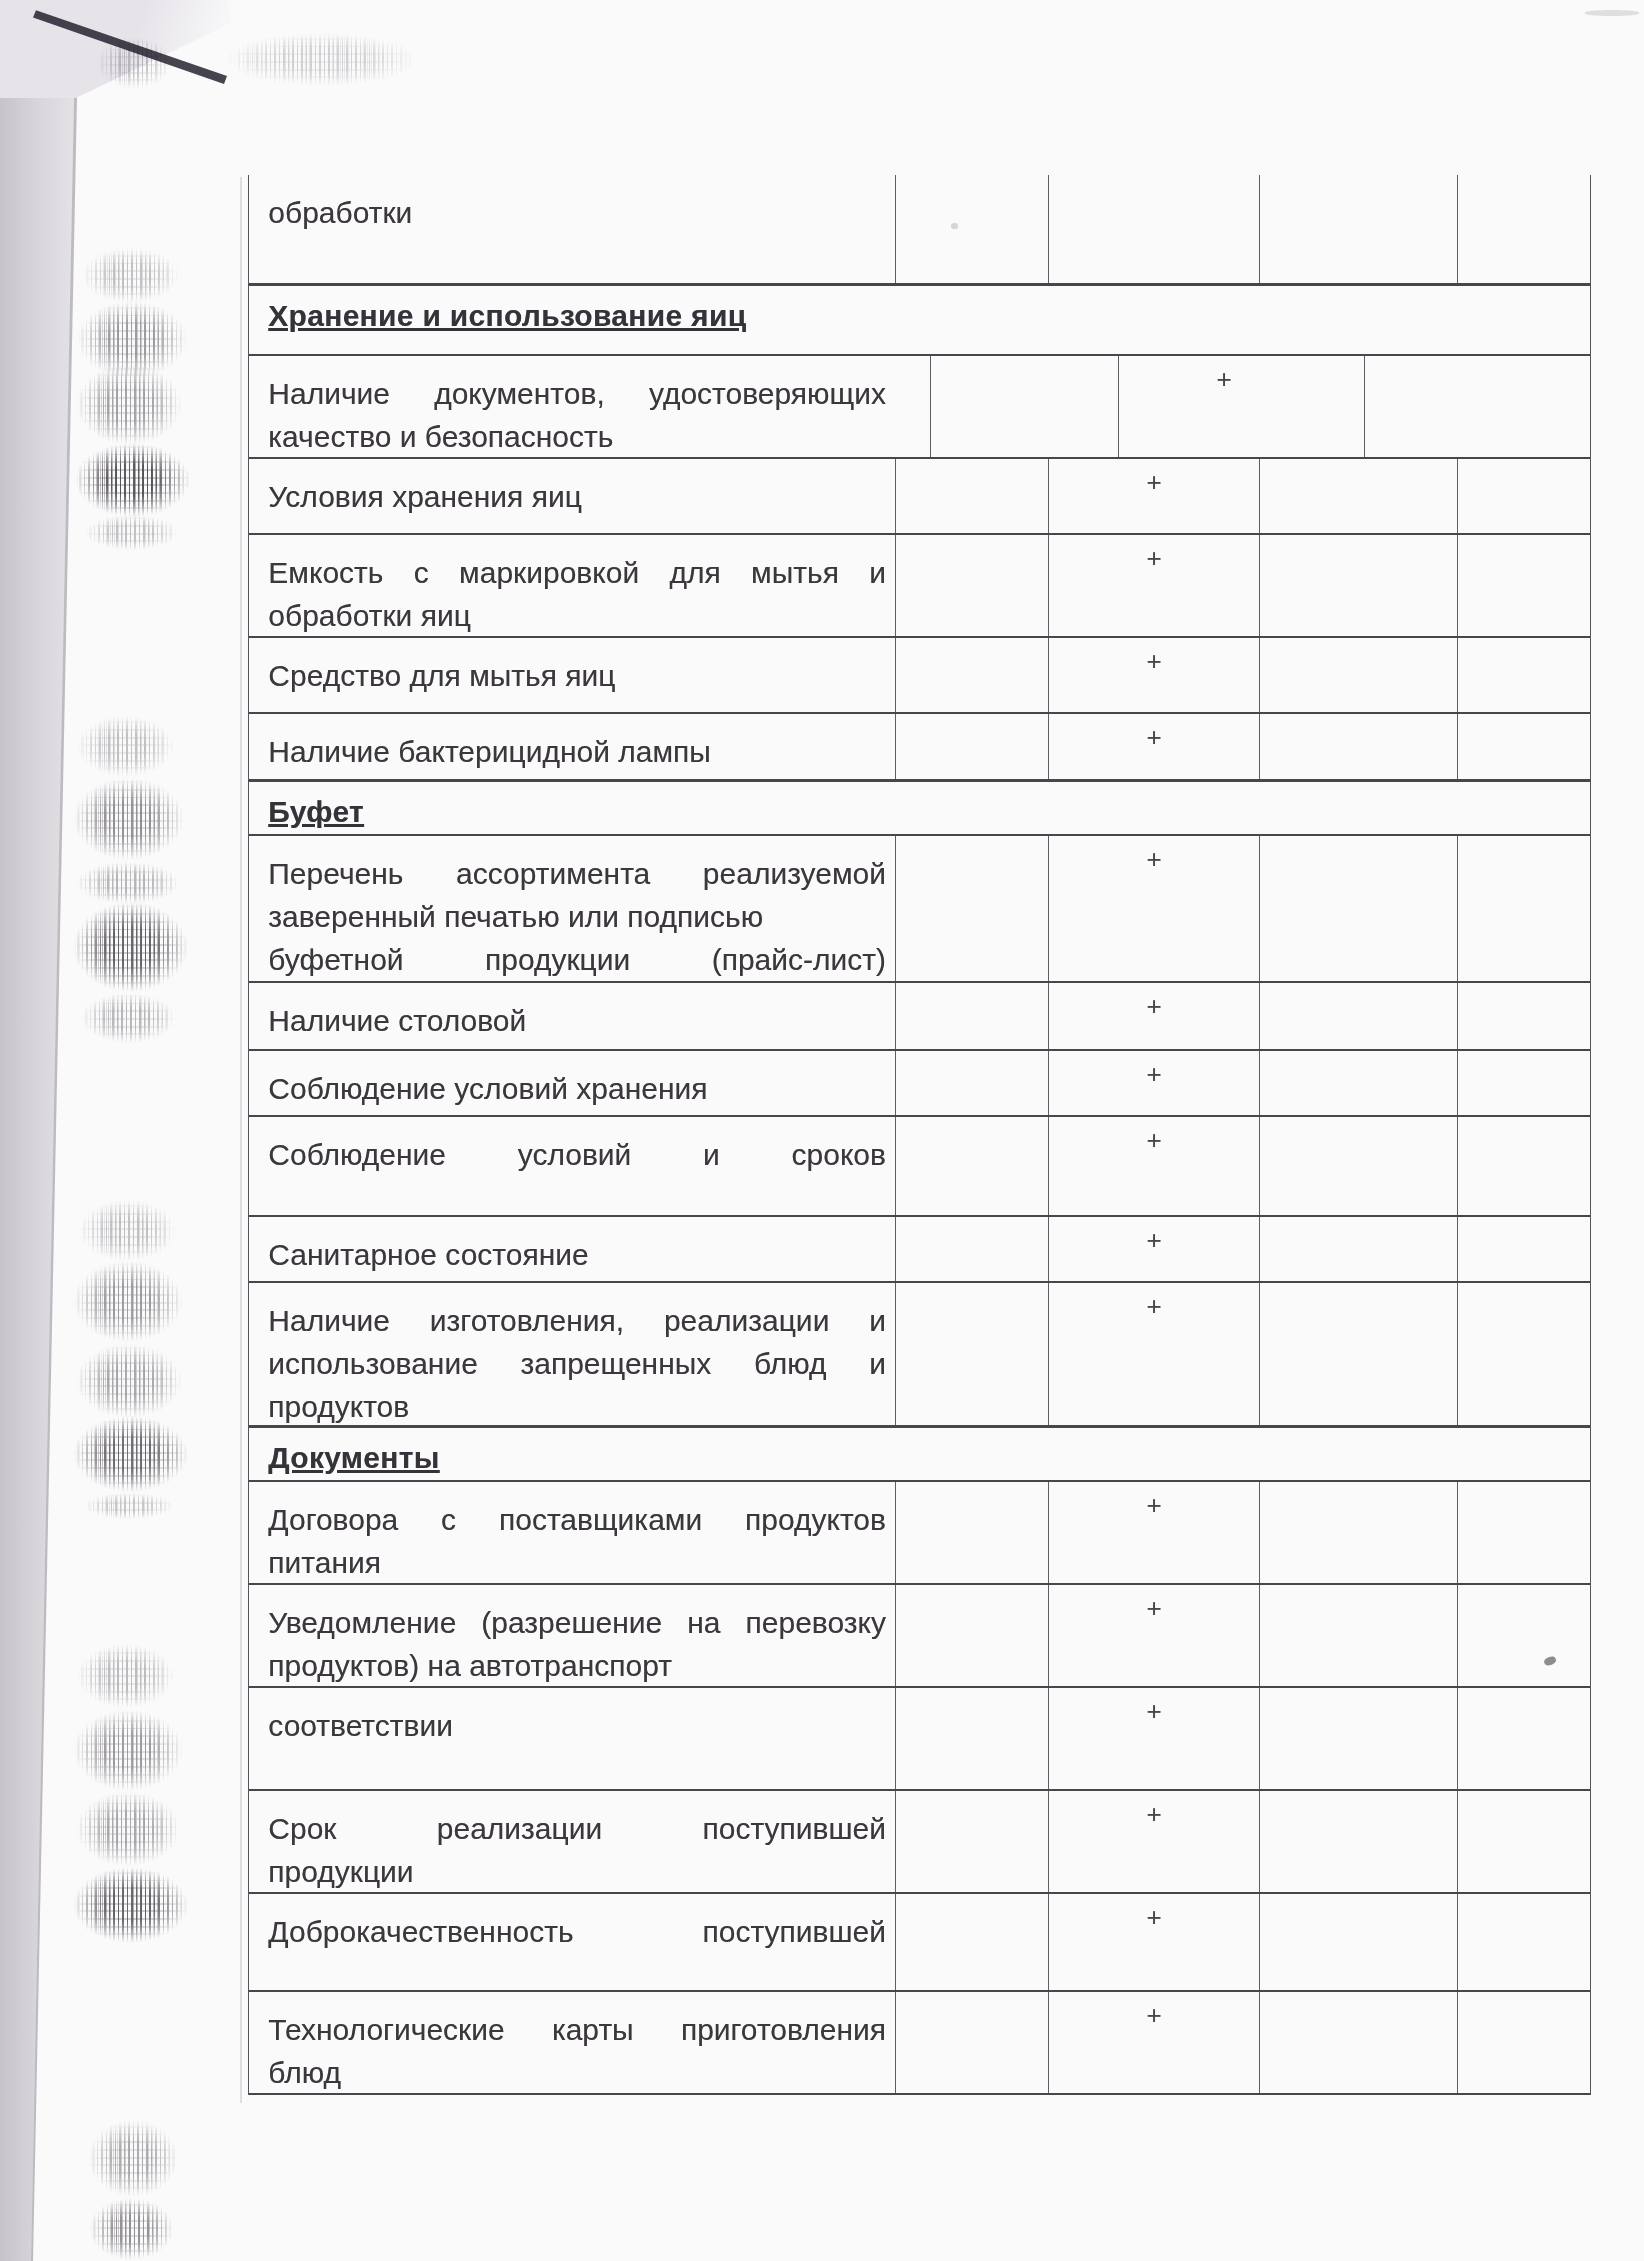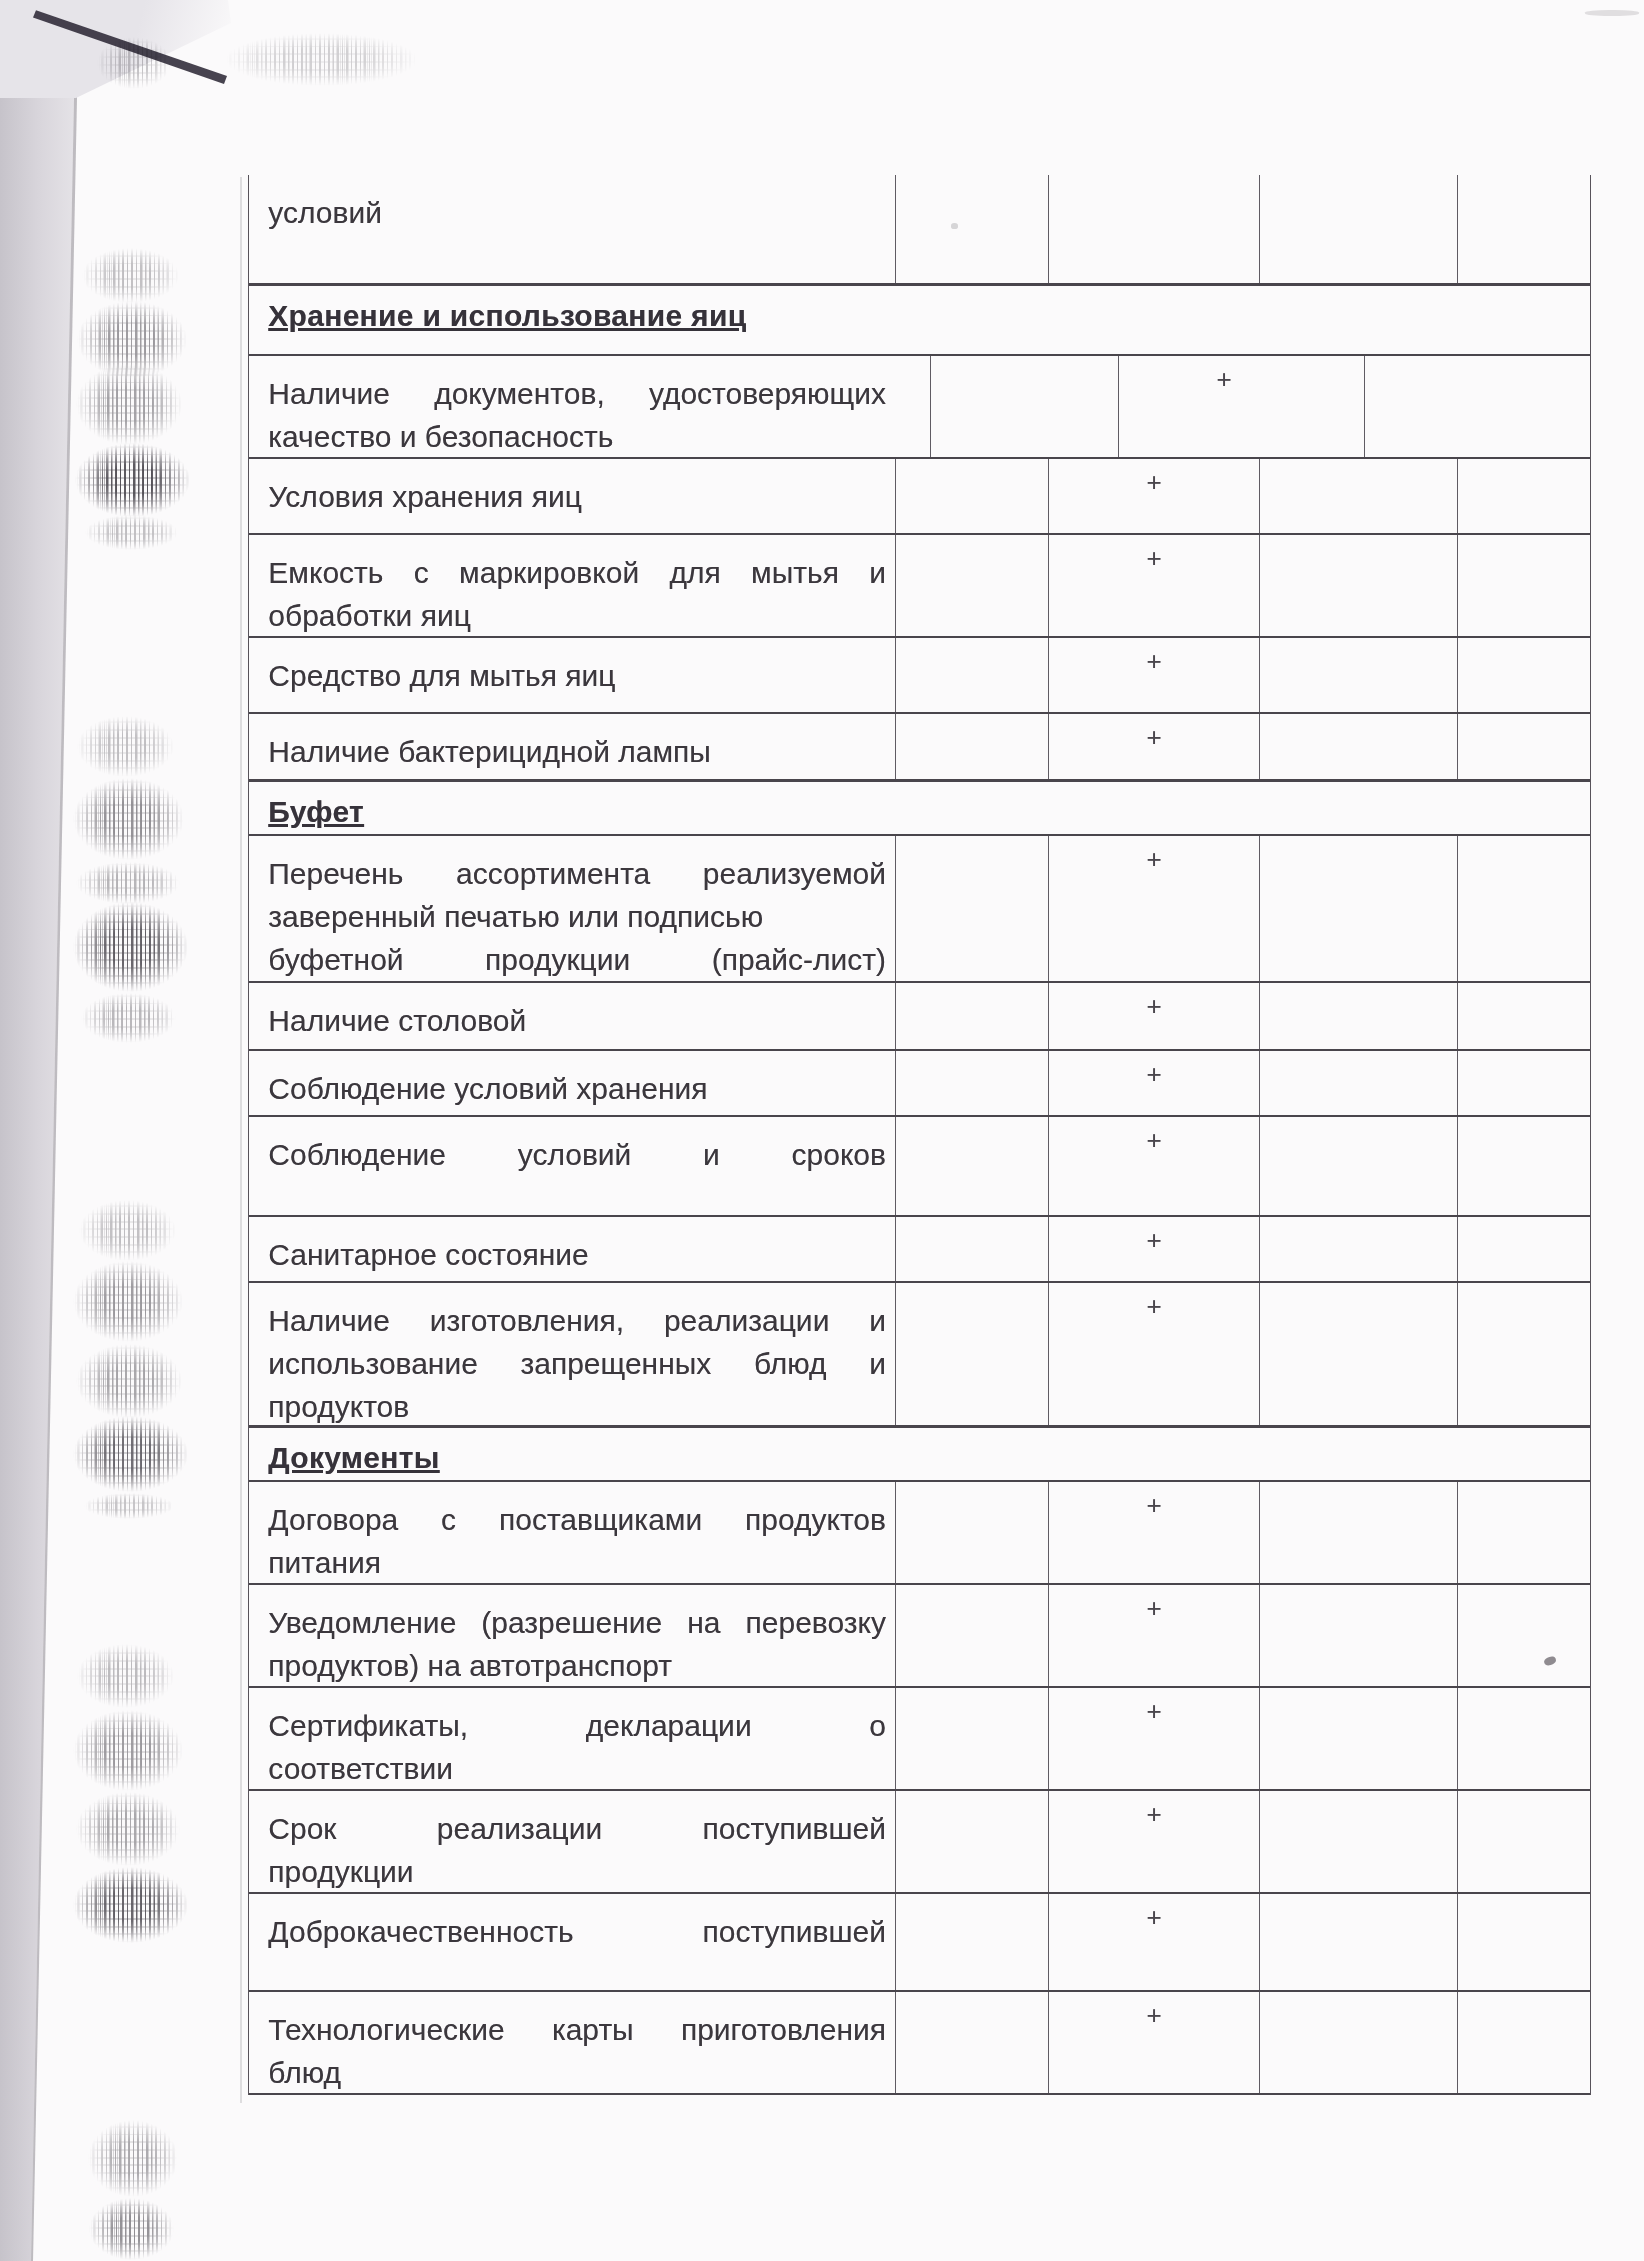--- a/index.html
+++ b/index.html
@@ -106,21 +106,21 @@
     <div class="streak" style="left: 88px; top: 2120px; width: 90px; height: 77px; opacity: 0.38;"></div>
     <div class="streak" style="left: 89px; top: 2198px; width: 85px; height: 62px; opacity: 0.5;"></div>
     <div class="speck" style="left: 1544px; top: 1657px; width: 11.6px; height: 7.7px; opacity: 0.6; transform: rotate(-20deg);"></div>
     <div class="speck" style="left: 1585px; top: 10.3px; width: 54px; height: 5.8px; opacity: 0.15; transform: rotate(0deg);"></div>
     <div class="speck" style="left: 951px; top: 223px; width: 7px; height: 5.8px; opacity: 0.2; transform: rotate(0deg);"></div>
   </div>
 
 <div class="table" id="checklist-table">
     <div class="row item" style="height: 110px;">
       <div class="cell crit">
-        <div class="ln">условий</div>
+        <div class="ln">обработки</div>
       </div>
       <div class="cell mark"></div>
       <div class="cell mark"></div>
       <div class="cell mark"></div>
       <div class="cell mark"></div>
     </div>
     <div class="row section" style="height: 71px;">
       <div class="seccell">Хранение и использование яиц</div>
     </div>
     <div class="row item" style="height: 103px; gap: 35px;">
@@ -275,21 +275,20 @@
       </div>
       <div class="cell mark"></div>
       <div class="cell mark">
         <span class="plus">+</span>
       </div>
       <div class="cell mark"></div>
       <div class="cell mark"></div>
     </div>
     <div class="row item" style="height: 103px;">
       <div class="cell crit">
-        <div class="ln j">Сертификаты, декларации о</div>
         <div class="ln">соответствии</div>
       </div>
       <div class="cell mark"></div>
       <div class="cell mark">
         <span class="plus">+</span>
       </div>
       <div class="cell mark"></div>
       <div class="cell mark"></div>
     </div>
     <div class="row item" style="height: 103px;">

